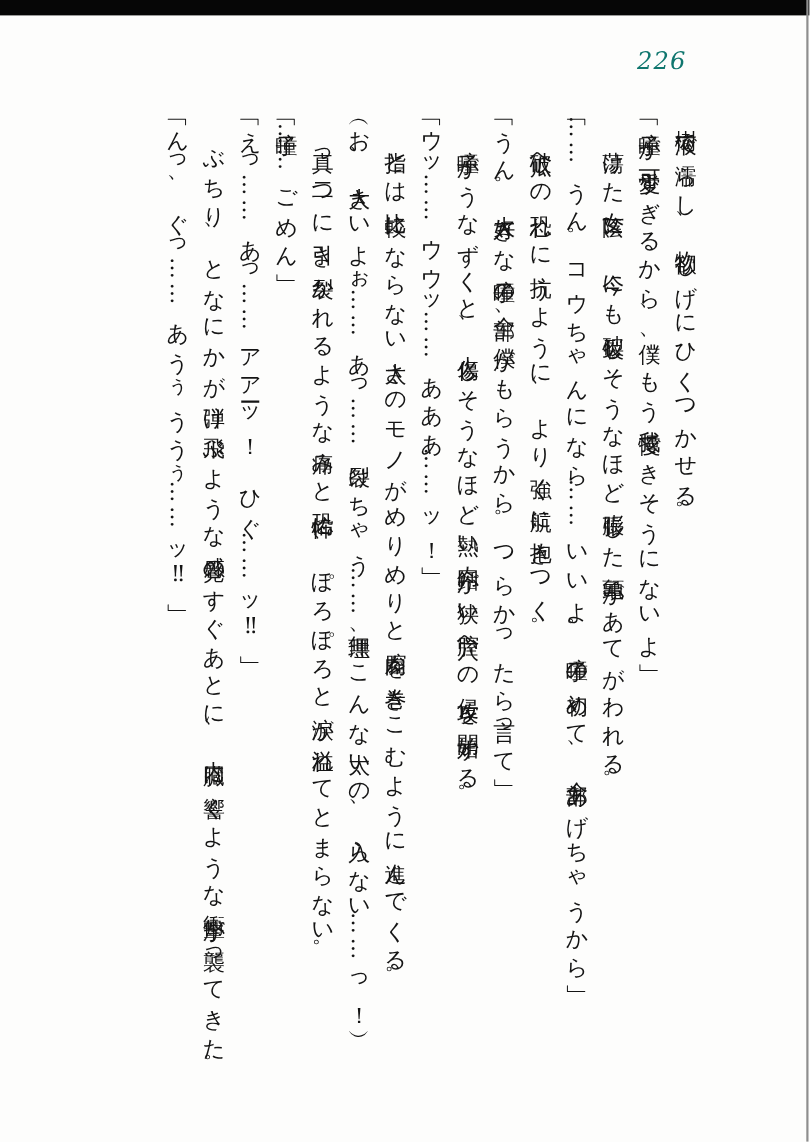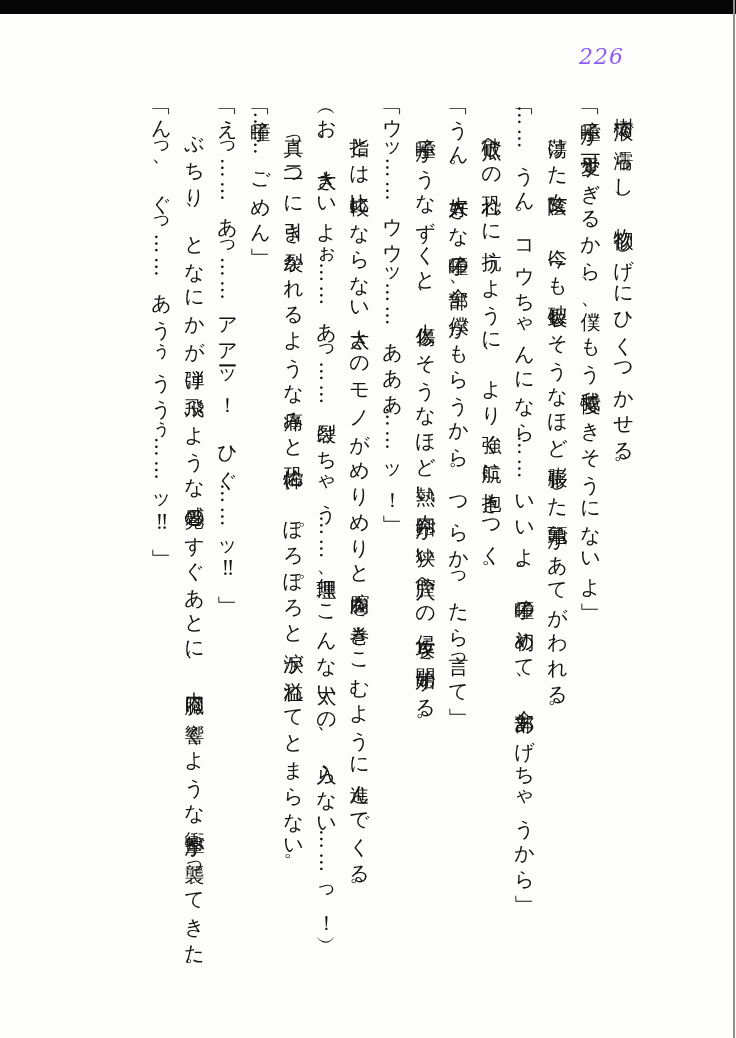--- a/index.html
+++ b/index.html
@@ -33,21 +33,21 @@
     right: 1px;
     width: 2px;
     height: 1038px;
     background: #8e8e8e;
   }
   .page-number {
     position: absolute;
     top: 44px;
     right: 112px;
     font-size: 22px;
-    color: #8b5cf6;
+    color: #0f766e;
     font-style: italic;
     letter-spacing: 1px;
   }
   .vertical-text-block {
     position: absolute;
     top: 102px;
     right: 96px;
     height: 892px;
     writing-mode: vertical-rl;
     text-orientation: mixed;

